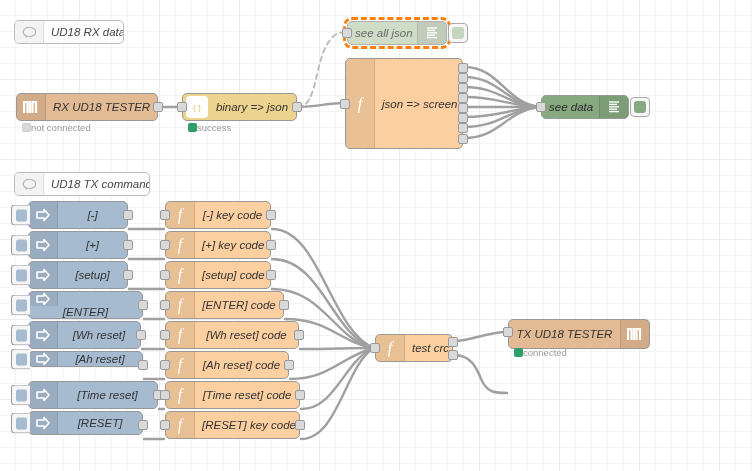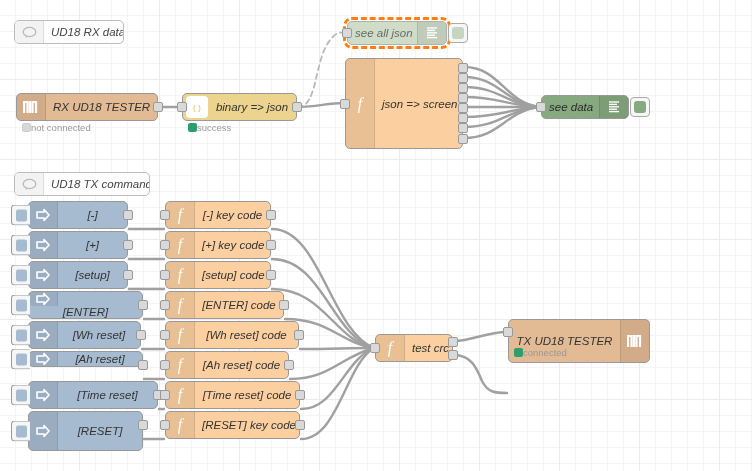--- a/index.html
+++ b/index.html
@@ -476,21 +476,21 @@
       <div class="node n-function" style="left: 165px; top: 381px; width: 135px; height: 28px;">
         <div class="icon-tray">
           <svg width="12" height="18" viewBox="0 0 12 18" aria-hidden="true">
             <text x="6" y="14" text-anchor="middle" font-family="'Liberation Serif',serif" font-style="italic" font-size="16" fill="#ffffff">f</text>
           </svg>
         </div>
         <div class="label">[Time reset] code</div>
         <div class="port in" style="top:8px;"></div>
         <div class="port out" style="top:8px;"></div>
       </div>
-      <div class="node n-inject" style="left: 28px; top: 411px; width: 115px; height: 40px;">
+      <div class="node n-inject" style="left: 28px; top: 411px; width: 115px; height: 24px;">
         <div class="inject-btn">
           <i></i>
         </div>
         <div class="icon-tray">
           <svg width="14" height="14" viewBox="0 0 14 14" aria-hidden="true">
             <path d="M 1,4 L 8,4 L 8,1.5 L 13,7 L 8,12.5 L 8,10 L 1,10 Z" fill="none" stroke="#ffffff" stroke-width="1.6" stroke-linejoin="round"></path>
           </svg>
         </div>
         <div class="label">[RESET]</div>
         <div class="port out" style="top:8px;"></div>
@@ -512,21 +512,21 @@
       <svg width="12" height="18" viewBox="0 0 12 18" aria-hidden="true">
         <text x="6" y="14" text-anchor="middle" font-family="'Liberation Serif',serif" font-style="italic" font-size="16" fill="#ffffff">f</text>
       </svg>
     </div>
     <div class="label">test crc</div>
     <div class="port in" style="top:8px;"></div>
     <div class="port out" style="top:2px;"></div>
     <div class="port out" style="top:15px;"></div>
   </div>
 
-  <div class="node n-serial" style="left:508px; top:319px; width:142px; height:44px;font-style:italic;">
+  <div class="node n-serial" style="left:508px; top:319px; width:142px; height:30px;font-style:italic;">
     <div class="label">TX UD18 TESTER</div>
     <div class="icon-tray right">
       <svg width="16" height="14" viewBox="0 0 16 14" aria-hidden="true">
         <path d="M 1,13 L 1,2 L 4.5,2 L 4.5,13 M 7,13 L 7,1 L 7,13 M 9.5,13 L 9.5,2 L 13,2 L 13,13" fill="none" stroke="#ffffff" stroke-width="2.2"></path>
       </svg>
     </div>
     <div class="port in" style="top:7px;"></div>
   </div>
   <div class="status" style="left:514px; top:347px;">
     <span class="dot dot-green"></span>

